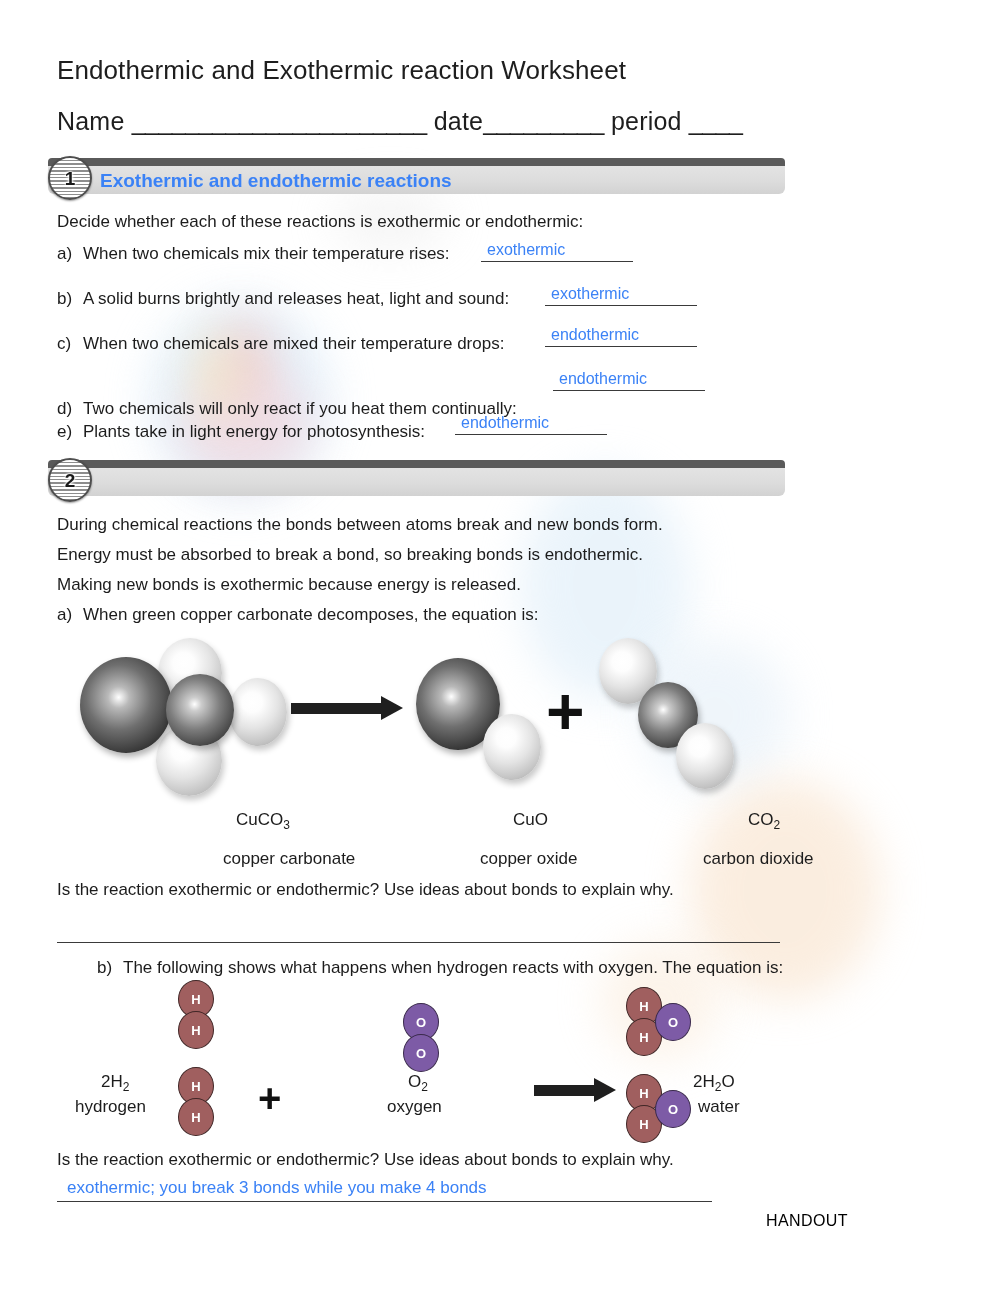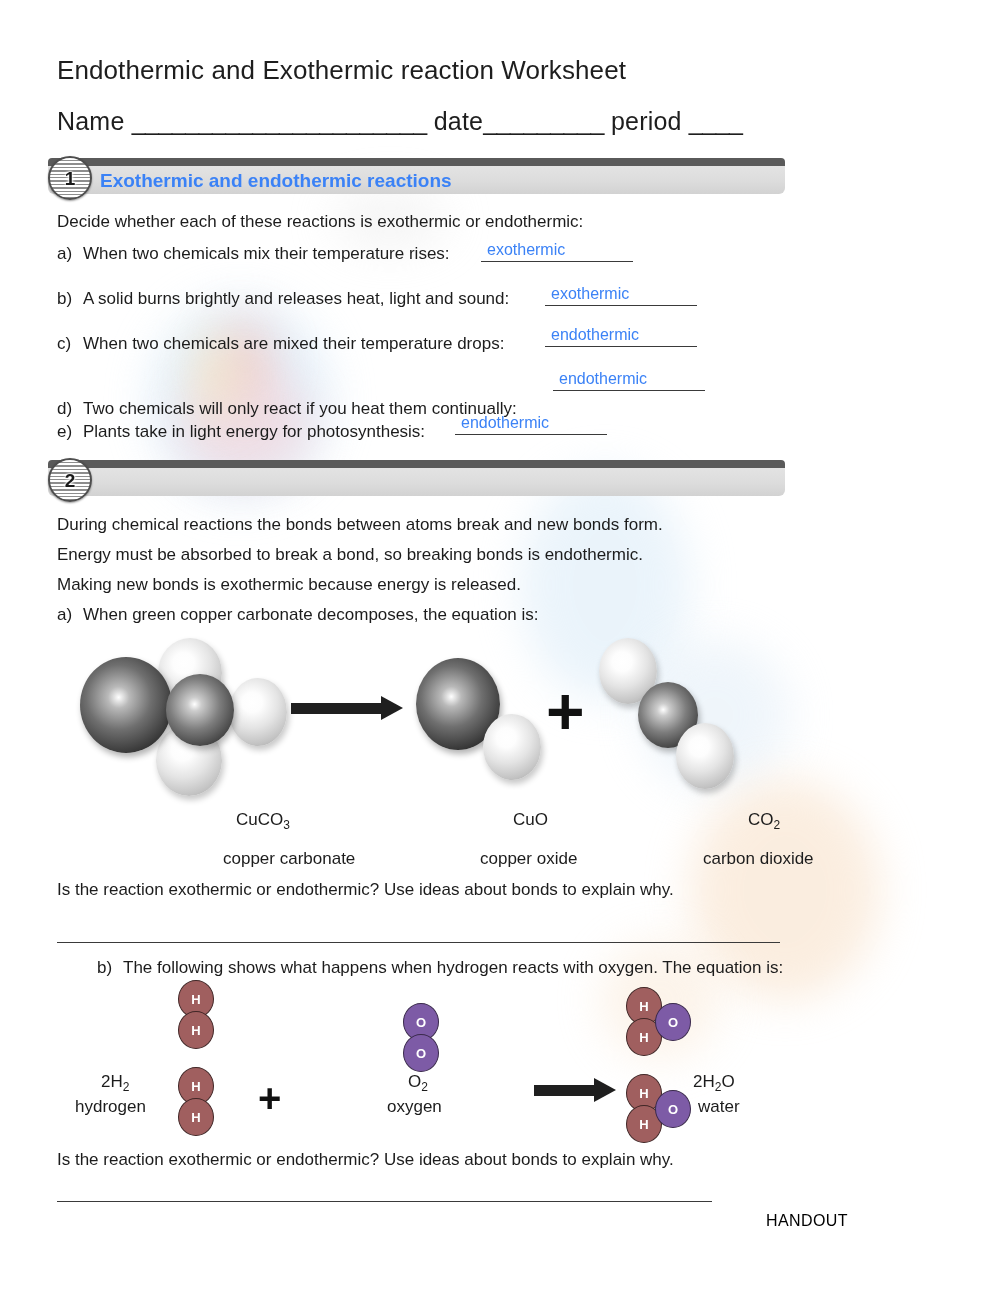--- a/index.html
+++ b/index.html
@@ -327,18 +327,19 @@
     </div>
 
     <div class="cap" style="left:645px; top:97px;">
       <span>2H</span><sub>2</sub><span>O</span>
     </div>
     <div class="cap" style="left:650px; top:122px;">water</div>
   </div>
 
   <div class="ptext" style="left:57px; top:1150px;">Is the reaction exothermic or endothermic? Use ideas about bonds to explain why.</div>
   <div class="ansbox wide" style="left:57px; top:1175px; width:655px; height:27px;">
+    <span class="red">exothermic; you break 3 bonds while you make 4 bonds</span>
     <span class="rule"></span>
   </div>
 
   <div class="footer">HANDOUT</div>
 
 </div>
 
 </body></html>

